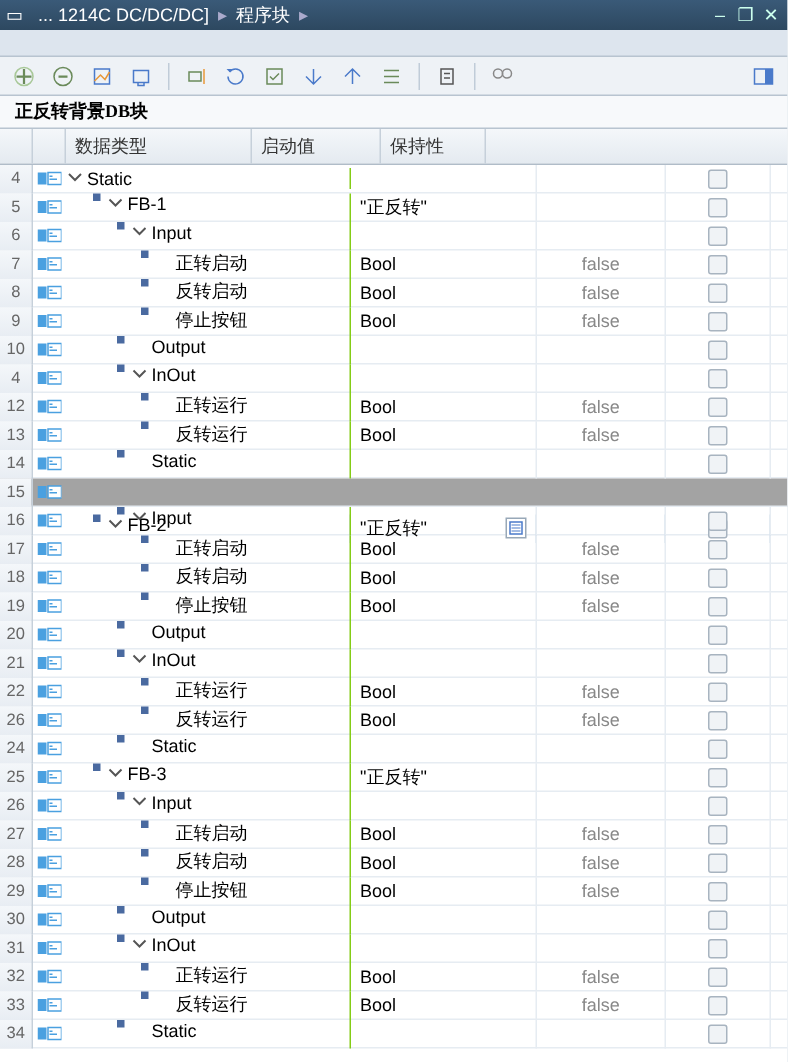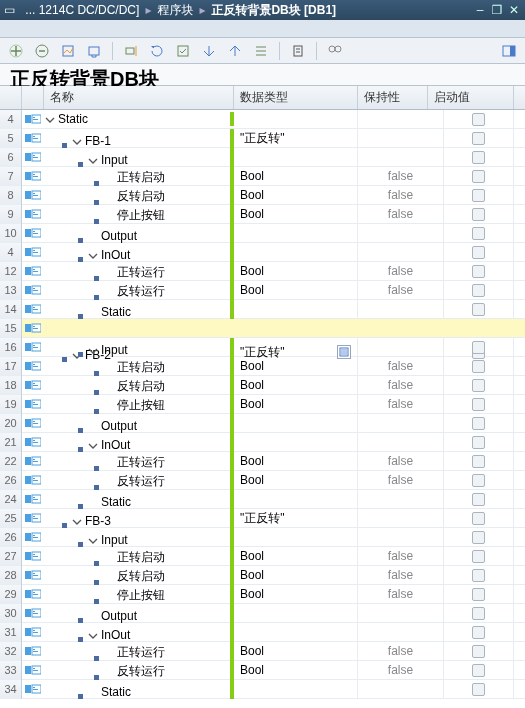--- a/index.html
+++ b/index.html
@@ -11,37 +11,37 @@
 .titlebar .spacer { flex: 1; }
 .titlebar .winicon { width: 14px; height: 14px; margin-left: 3px; display: flex; align-items: center; justify-content: center; color: #cfe; cursor: pointer; }
 
 .band { height: 18px; background: #dde5ee; border-bottom: 1px solid #b8c4d0; }
 
 .toolbar { height: 26px; background: #eef2f6; border-bottom: 1px solid #b8c4d0; display: flex; align-items: center; padding: 0 6px; gap: 6px; }
 .toolbar .tbtn { width: 20px; height: 20px; display: flex; align-items: center; justify-content: center; color: #5a7a4a; cursor: pointer; }
 .toolbar .tsep { width: 1px; height: 18px; background: #c0ccd8; margin: 0 2px; }
 .toolbar .tspacer { flex: 1; }
 
-.blocktitle { height: 22px; background: #f7f9fb; border-bottom: 1px solid #b8c4d0; padding: 2px 10px; font-weight: bold; font-size: 20px; }
+.blocktitle { height: 22px; background: #f7f9fb; border-bottom: 1px solid #b8c4d0; padding: 2px 10px; font-weight: bold; font-size: 12px; font-family: Liberation Serif, serif; }
 
 .gridwrap { height: calc(708px - 20px - 18px - 26px - 22px); overflow: auto; background: #fff; }
 
 .hdr { display: flex; background: linear-gradient(#f4f7fa,#e4eaf0); border-bottom: 1px solid #b0bcc8; position: sticky; top: 0; }
 .hdr .hcell { border-right: 1px solid #c6d0da; padding: 3px 6px; color: #333; }
 .hdr .gutter { width: 22px; }
 
 .row { display: flex; height: 19px; border-bottom: 1px solid #e6ecf2; align-items: center; }
 .row .gutter { width: 22px; text-align: center; background: linear-gradient(#f4f7fa,#e8edf3); border-right: 1px solid #c6d0da; color: #666; font-size: 11px; line-height: 19px; }
 .row .dicon { width: 22px; display: flex; justify-content: center; }
-.row .namecell { display: flex; align-items: flex-end; border-right: 4px solid #84cc16; }
+.row .namecell { display: flex; align-items: flex-start; border-right: 1px solid #84cc16; }
 .row .cell { border-right: 1px solid #e6ecf2; padding: 0 6px; line-height: 19px; height: 19px; overflow: hidden; white-space: nowrap; }
 .row .startcell { color: #888; text-align: center; }
 .row .retcell { display: flex; align-items: center; justify-content: center; }
 
-.row.sel { background: #fef9c3; }
+.row.sel { background: #a3a3a3; }
 .row.sel .cell, .row.sel .namecell { border-right-color: #c4d6e6; margin-top: 48px; }
 
 .indent { display: inline-block; width: 16px; height: 19px; }
 .twisty { width: 12px; height: 12px; display: inline-flex; align-items: center; justify-content: center; margin-right: 2px; cursor: pointer; }
 .bullet { width: 8px; height: 8px; background: #4a6aa0; margin: 0 4px 0 2px; display: inline-block; }
 .bullet.sm { width: 5px; height: 5px; background: #4a6aa0; }
 .declsvg { width: 16px; height: 10px; }
 
 .chk { width: 13px; height: 13px; border: 1px solid #a8b4c0; border-radius: 2px; background: #f0f3f6; }
 
@@ -54,21 +54,20 @@
 </style>
 </head>
 <body>
 
 <div class="titlebar">
   <span style="margin-right:4px">▭</span>
   <span class="crumb">... 1214C DC/DC/DC]</span>
   <span class="sep">▸</span>
   <span class="crumb">程序块</span>
   <span class="sep">▸</span>
-  <span class="crumb" style="font-weight:bold">正反转背景DB块 [DB1]</span>
   <span class="spacer"></span>
   <span class="winicon">–</span>
   <span class="winicon">❐</span>
   <span class="winicon">✕</span>
 </div>
 
 <div class="band"></div>
 
 <div class="toolbar">
   <span class="tbtn">
@@ -151,24 +150,23 @@
       </svg>
     </span>
 </div>
 
 <div class="blocktitle">正反转背景DB块</div>
 
 <div class="gridwrap">
   <div class="hdr">
     <div class="hcell gutter"></div>
     <div class="hcell" style="width:22px"></div>
-    <div class="hcell c-name">名称</div>
     <div class="hcell c-type">数据类型</div>
+    <div class="hcell c-start">启动值</div>
     <div class="hcell c-ret">保持性</div>
-    <div class="hcell c-start">启动值</div>
   </div>
   <div id="rows">
       <div class="row">
         <div class="gutter">4</div>
         <div class="dicon">
           <svg class="declsvg" viewBox="0 0 16 10">
             <rect x="0" y="1" width="6" height="8" fill="#4aa0e0"></rect>
             <rect x="7" y="1" width="9" height="8" fill="#fff" stroke="#4aa0e0"></rect>
             <rect x="8" y="3" width="2" height="1" fill="#4aa0e0"></rect>
             <rect x="8" y="5" width="5" height="1" fill="#4aa0e0"></rect>

